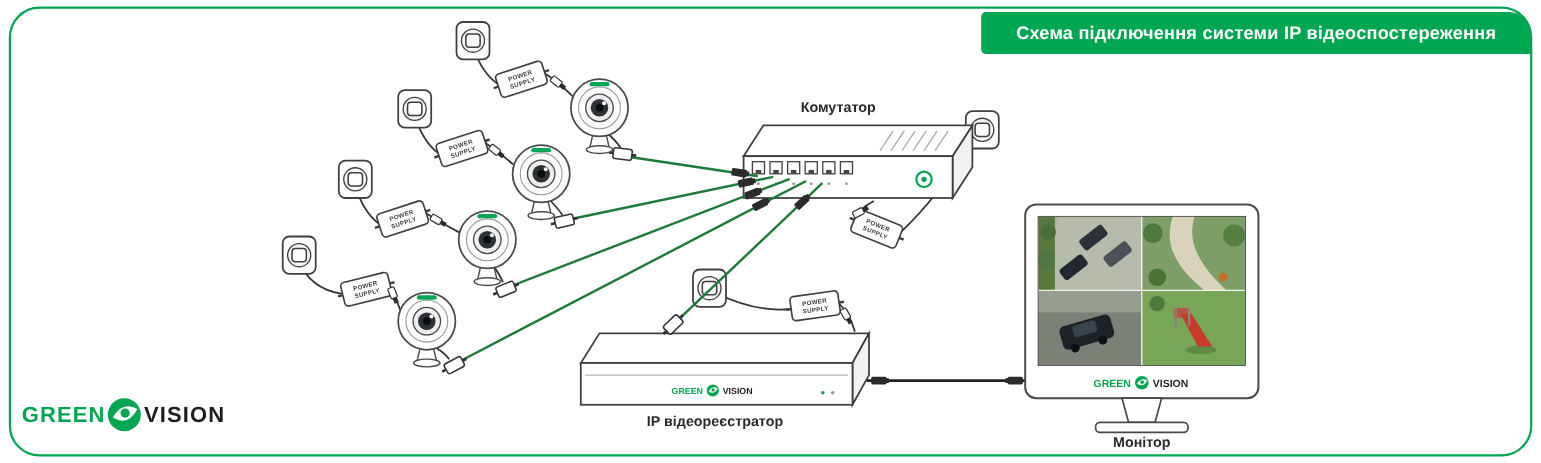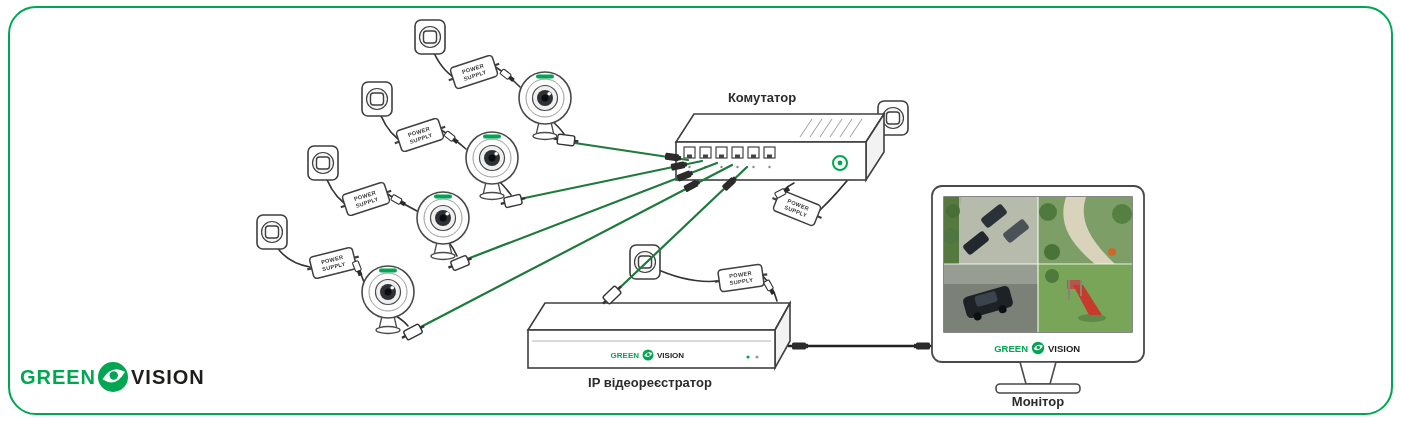--- a/index.html
+++ b/index.html
@@ -324,13 +324,16 @@
     <text class="lbl" x="650" y="387">IP відеореєстратор</text>
     <text class="lbl" x="1038" y="406" font-size="12.5">Монітор</text>
 
     <g>
       <text class="gv-green" x="96" y="384" font-size="20" letter-spacing="1" text-anchor="end">GREEN</text>
       <use href="#gv-icon" transform="translate(113,377) scale(1.5)"></use>
       <text class="gv-dark" x="131" y="384" font-size="20" letter-spacing="1" text-anchor="start">VISION</text>
     </g>
   </svg>
 
+  <div class="banner">
+    <span>Схема підключення системи IP відеоспостереження</span>
+  </div>
 </div>
 
 </body></html>

